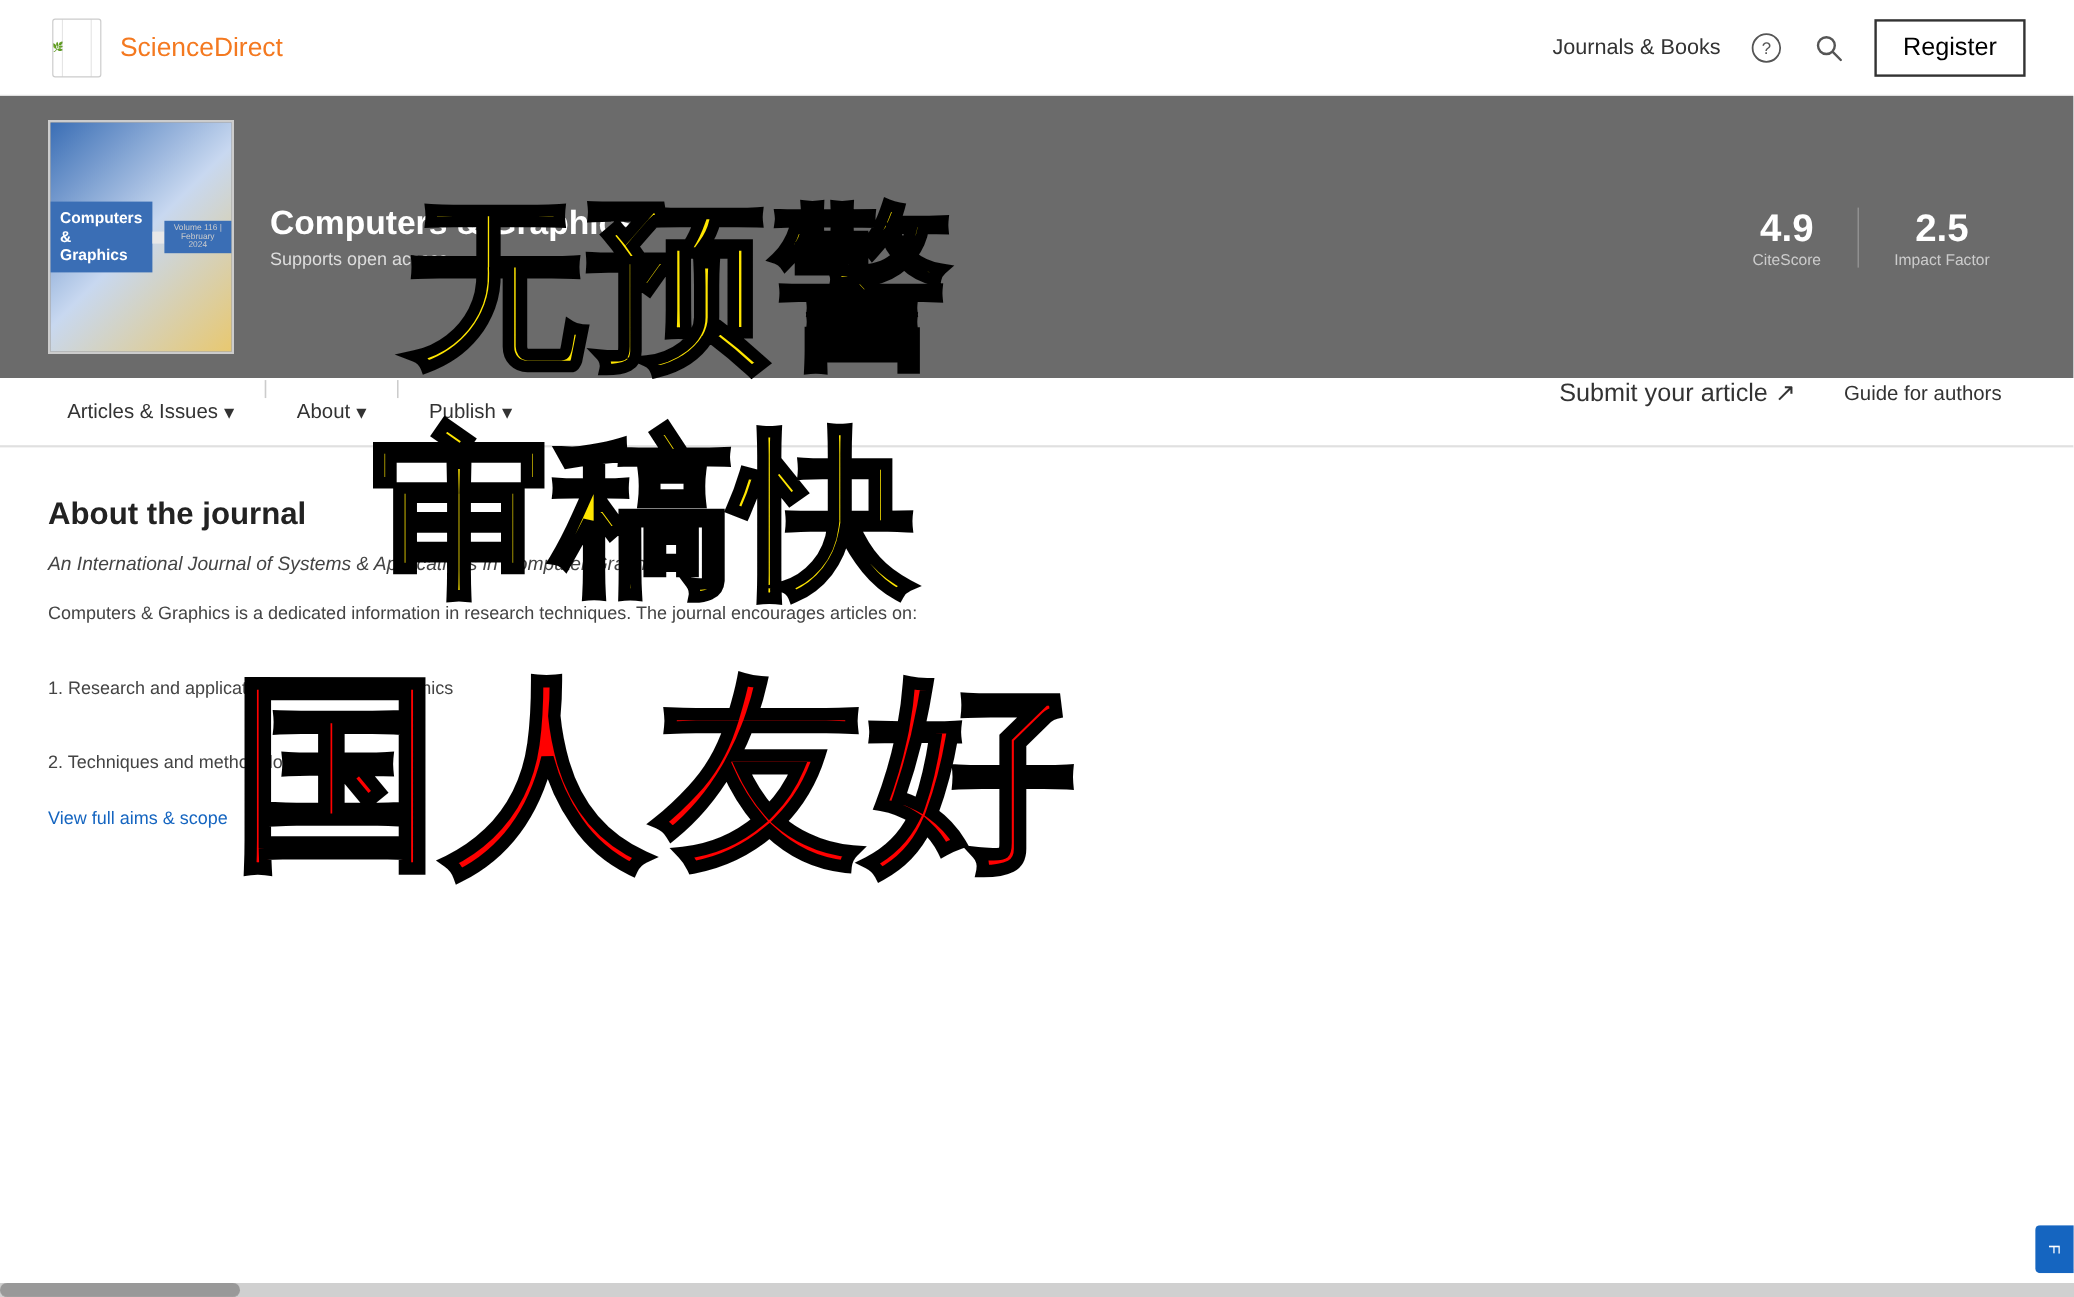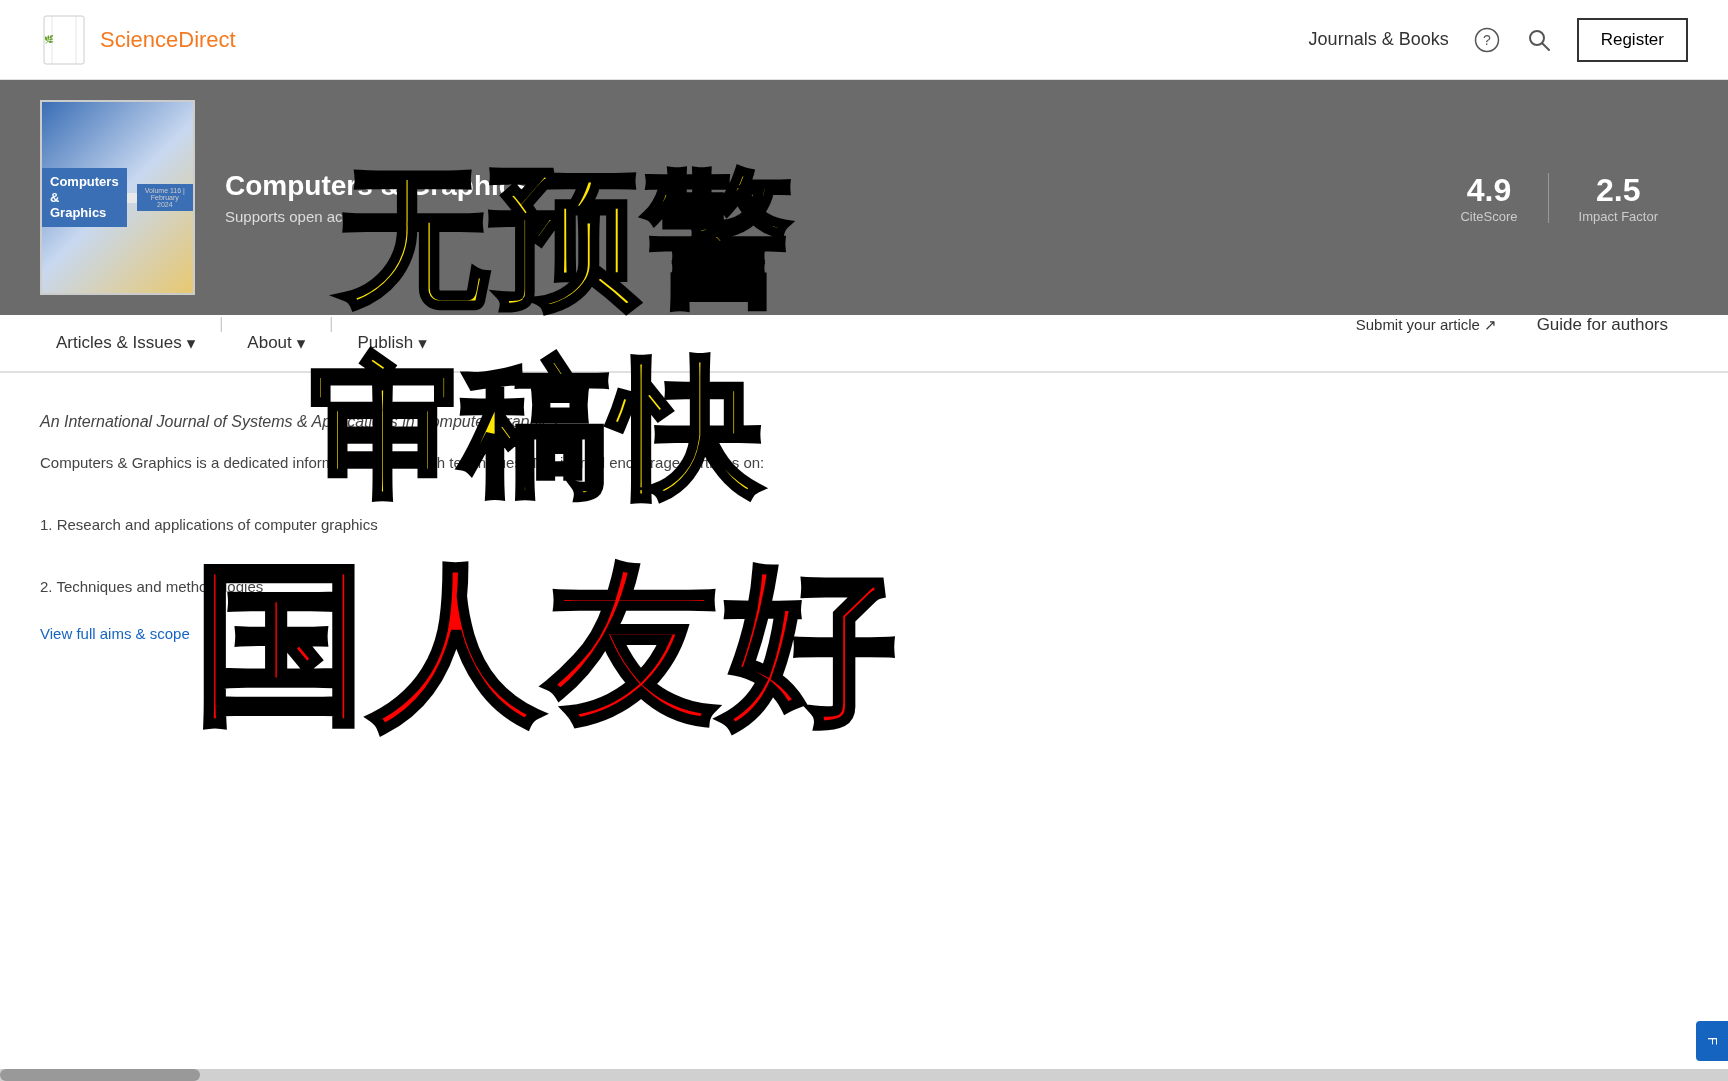--- a/index.html
+++ b/index.html
@@ -49,21 +49,21 @@
       color: #555;
       display: flex;
       align-items: center;
       justify-content: center;
       font-size: 20px;
     }
     .register-btn {
       padding: 10px 22px;
       border: 2px solid #333;
       background: #fff;
-      font-size: 17px;
+      font-size: 21px;
       cursor: pointer;
       font-family: Arial, sans-serif;
     }
 
     
     .journal-banner {
       background: #6b6b6b;
       display: flex;
       align-items: center;
       padding: 20px 40px;
@@ -185,21 +185,21 @@
       color: #ccc;
       margin: 0 8px;
     }
     .sub-nav-right {
       margin-left: auto;
       display: flex;
       align-items: center;
       gap: 0;
     }
     .submit-article-btn {
-      font-size: 15px;
+      font-size: 21px;
       color: #333;
       cursor: pointer;
       padding: 0 20px;
       display: flex;
       align-items: center;
       gap: 4px;
     }
     .guide-authors-btn {
       font-size: 17px;
       color: #333;
@@ -413,20 +413,21 @@
     <div class="submit-article-btn">
       <span>Submit your article ↗</span>
     </div>
     <div class="guide-authors-btn">
       <span>Guide for authors</span>
     </div>
   </div>
 </div>
 
 <div class="main-content">
+  <h2 class="about-journal-title">About the journal</h2>
   <p class="journal-tagline">An International Journal of Systems &amp; Applications in Computer Graphics</p>
   <p class="journal-description">Computers &amp; Graphics is a dedicated information in research techniques. The journal encourages articles on:</p>
   <p class="journal-list-item">1. Research and applications of computer graphics</p>
   <p class="journal-list-item">2. Techniques and methodologies</p>
   <br>
   <a class="view-aims-link">View full aims &amp; scope</a>
 </div>
 
 <div class="overlay-container">
   <div class="overlay-text-1">无预警</div>

